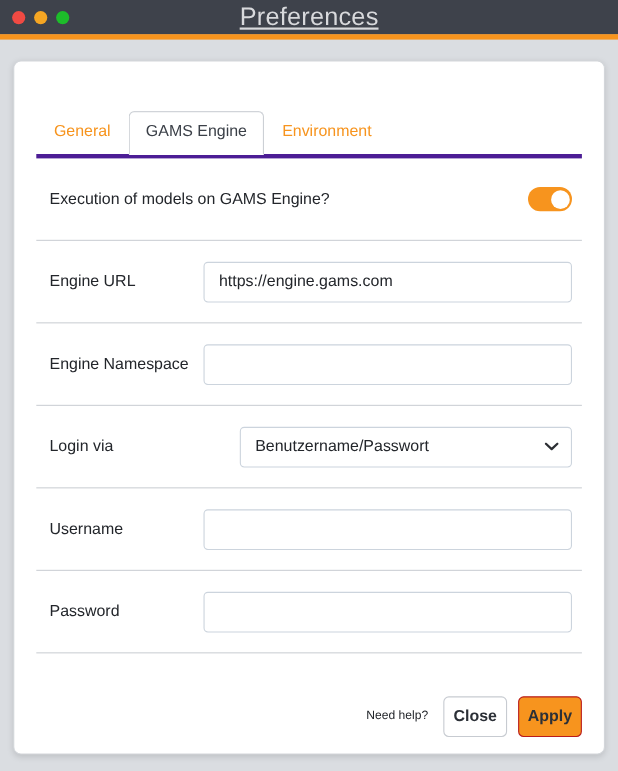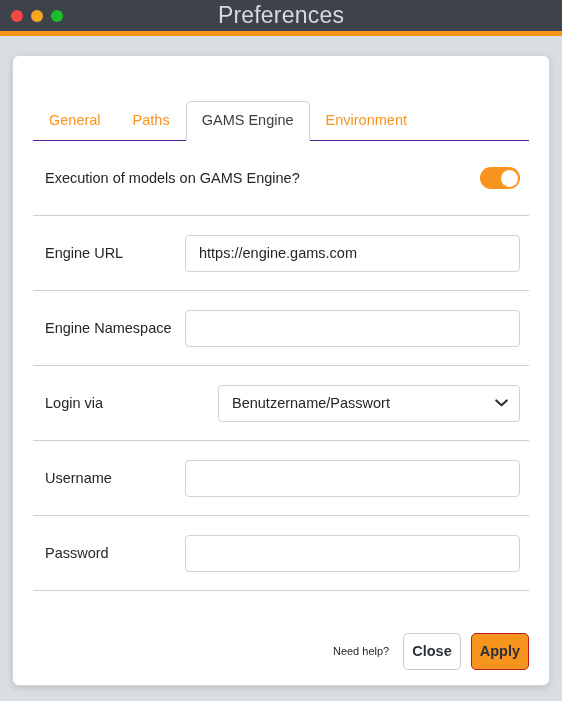--- a/index.html
+++ b/index.html
@@ -48,20 +48,21 @@
   .light.close  { background: #f04a43; }
   .light.min    { background: #f5a623; }
   .light.zoom   { background: #1dbd2a; }
 
   .window-title {
     color: #d8d9dc;
     font-size: 23px;
     letter-spacing: .2px;
     line-height: 31px;
     font-weight: 400;
+    text-decoration: underline;
   }
   .accent-bar {
     height: 5px;
     background: #f7941e;
   }
 
   
   .card {
     position: absolute;
     left: 12px;
@@ -73,21 +74,21 @@
     border: 1px solid #d3d6da;
     border-radius: 7px;
     box-shadow: 0 2px 6px rgba(0,0,0,.13);
   }
 
   
   .tabs {
     position: relative;
     margin: 45px 20px 0 20px;
     height: 39px;
-    border-bottom: 1px solid #4c1d95;
+    border-bottom: 4px solid #4c1d95;
     display: flex;
     align-items: flex-end;
   }
   .tab {
     position: relative;
     padding: 10px 15px 11px 15px;
     font-size: 14.5px;
     color: #f7941e;
     cursor: pointer;
     border: 1px solid transparent;
@@ -242,21 +243,20 @@
     </div>
     <div class="window-title">Preferences</div>
   </div>
 
   <div class="accent-bar"></div>
 
   <div class="card">
 
     <div class="tabs">
       <div class="tab">General</div>
-      <div class="tab">Paths</div>
       <div class="tab active">GAMS Engine</div>
       <div class="tab">Environment</div>
     </div>
 
     <div class="rows">
 
       <div class="row toggle-row">
         <div class="row-label" style="width:auto;flex:1 1 auto;">Execution of models on GAMS Engine?</div>
         <div class="row-control" style="flex:0 0 auto;">
           <span class="toggle">

